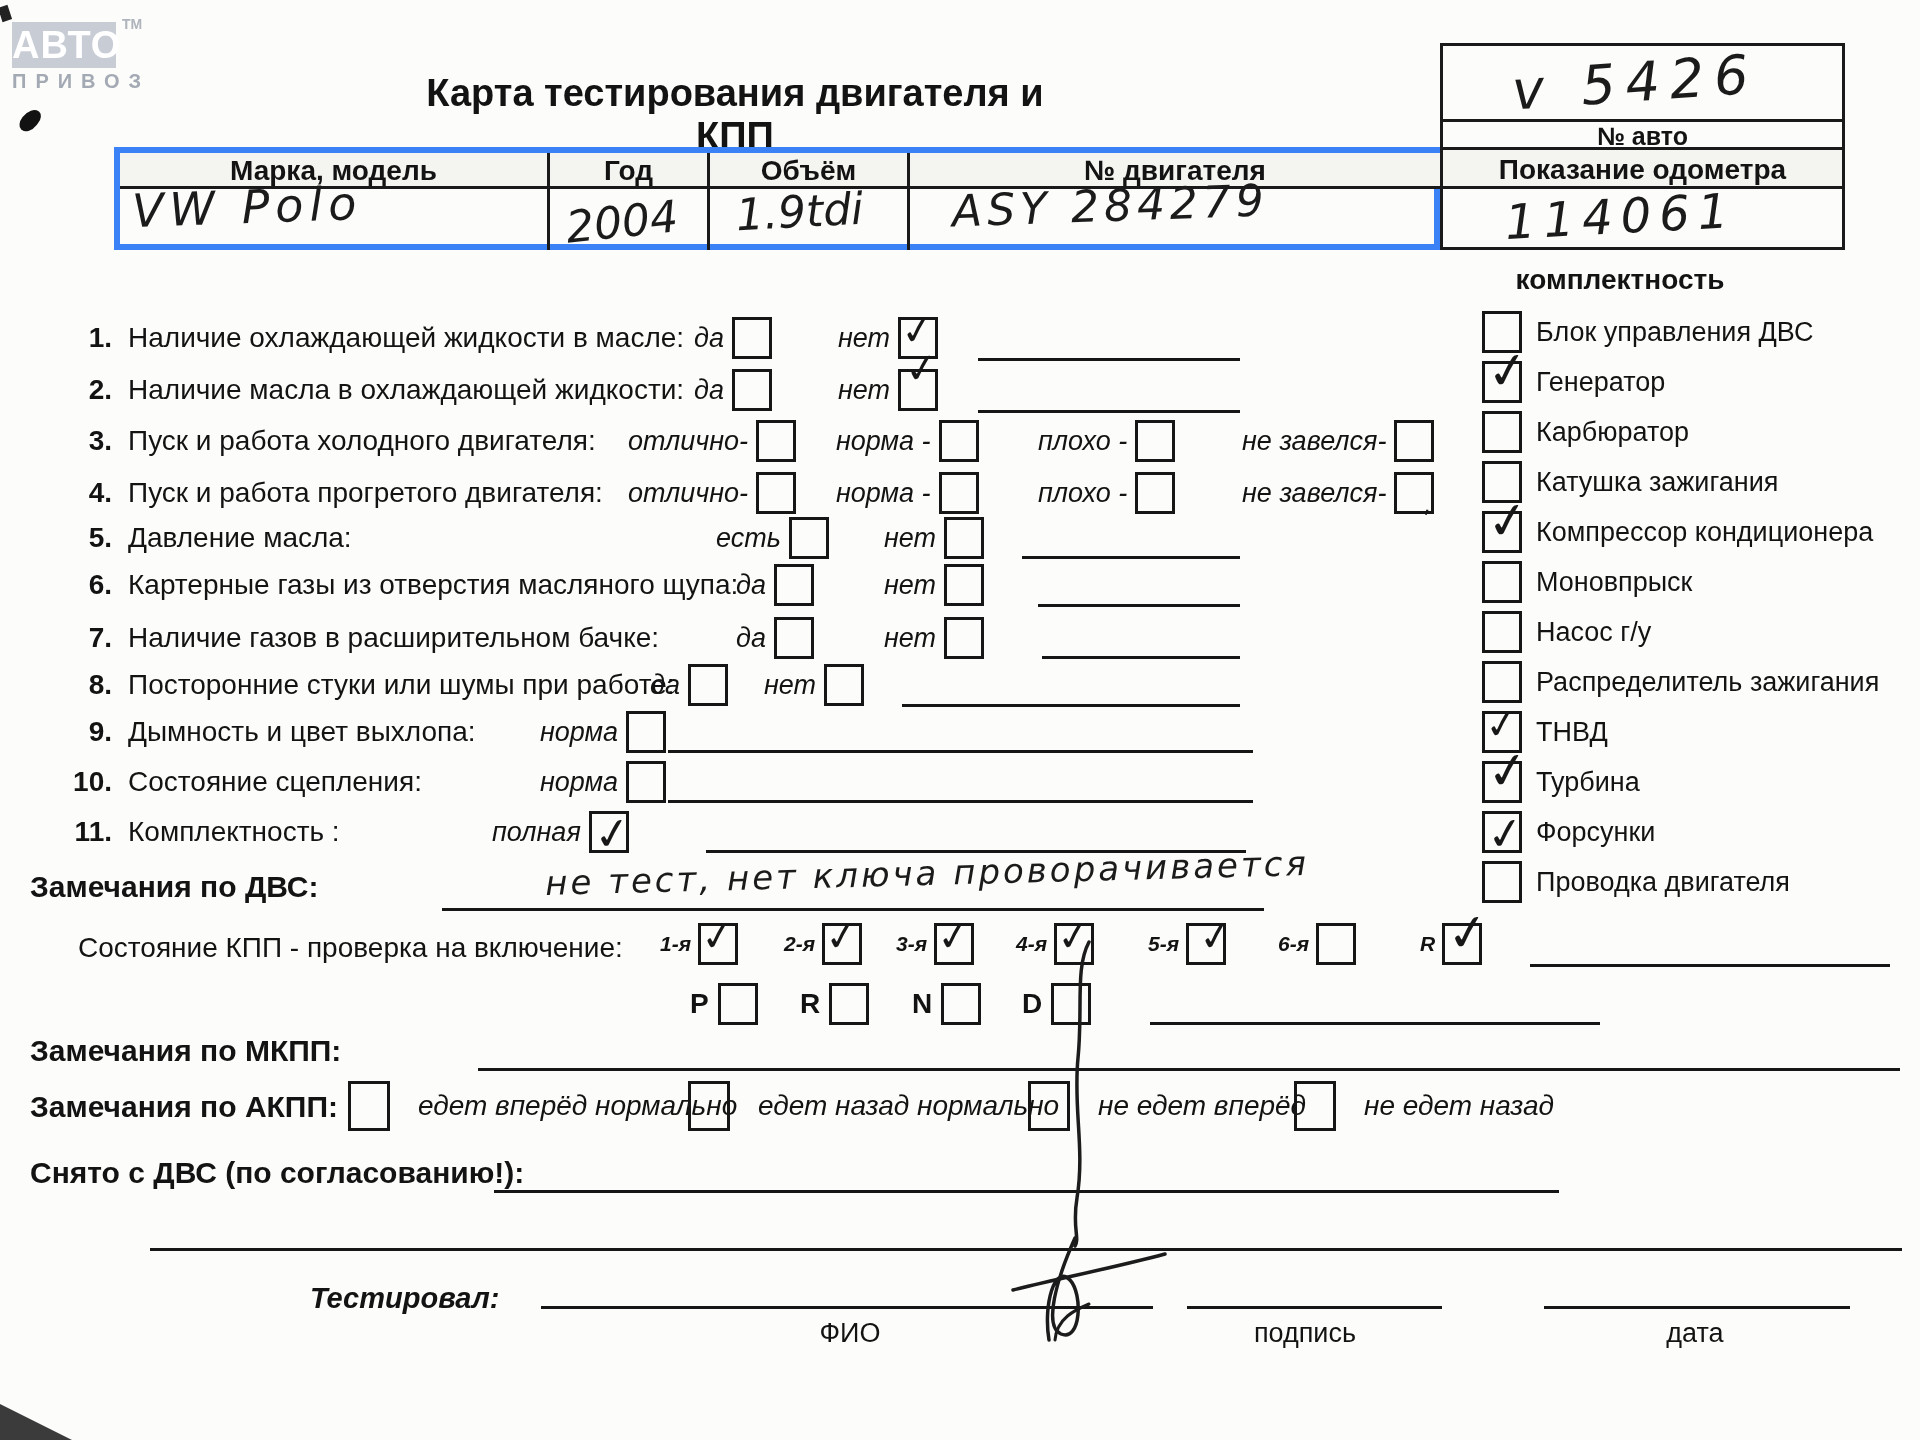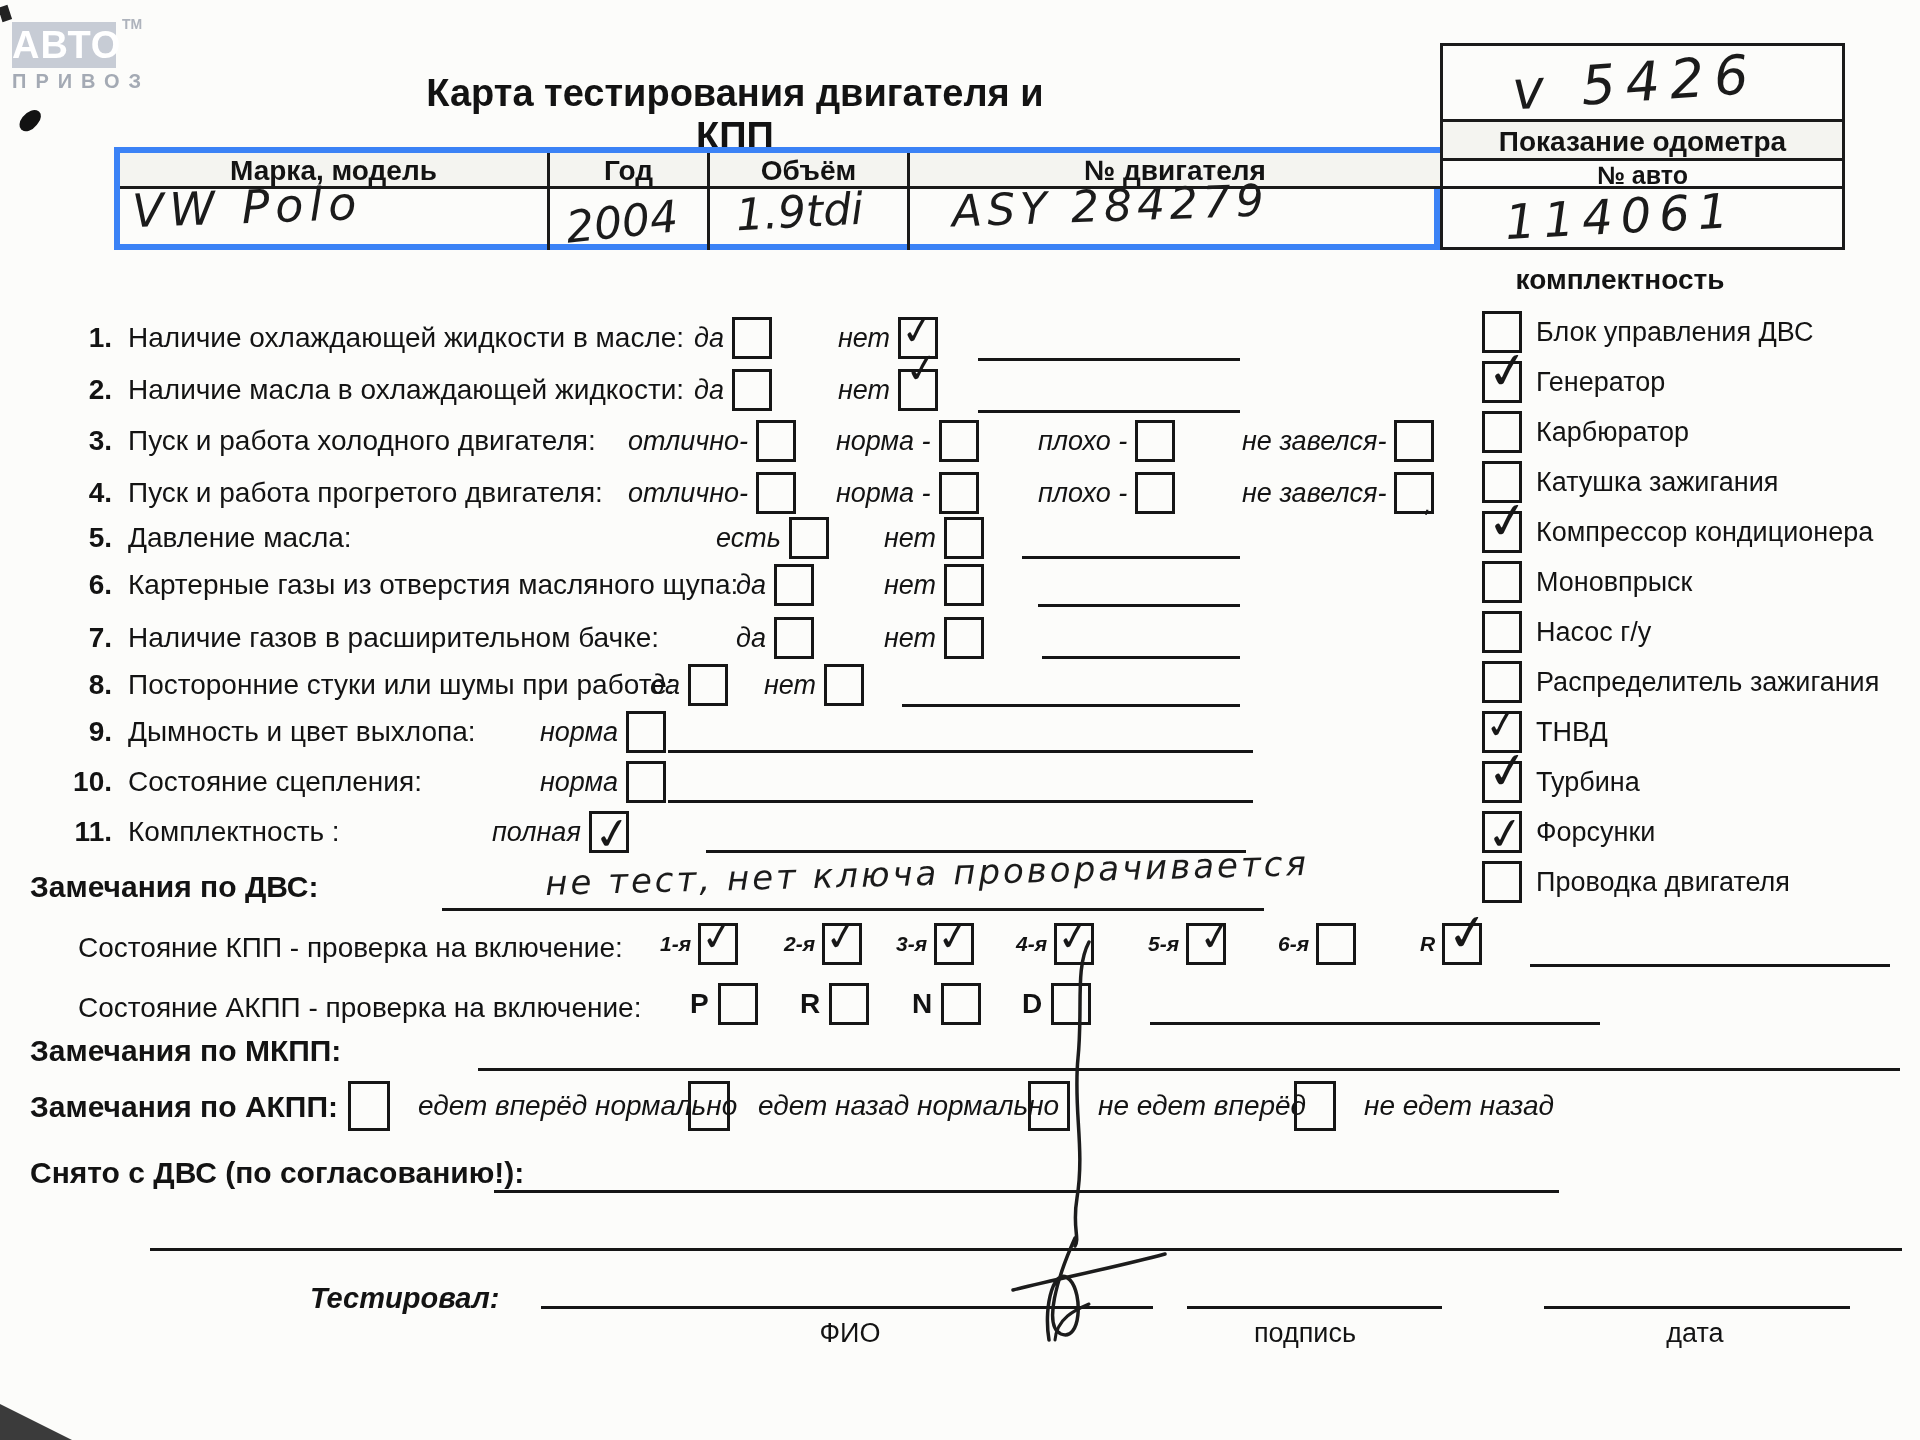--- a/index.html
+++ b/index.html
@@ -77,22 +77,22 @@
   <span class="logo-tm">ТМ</span>
   <div class="logo-sub">ПРИВОЗ</div>
   <span class="blob"></span>
   <span class="corner-mark"></span>
   <span class="corner-bl"></span>
 
   <div class="title">Карта тестирования двигателя  и КПП</div>
 
   <div class="idbox">
     <div class="cell id-hw"></div>
+    <div class="cell id-lbl">№ авто</div>
     <div class="cell id-odolbl">Показание одометра</div>
-    <div class="cell id-lbl">№ авто</div>
     <div class="cell id-odoval"></div>
   </div>
   <span class="hw" style="left:1512px;top:56px;font-size:54px;letter-spacing:10px;transform:rotate(-4deg);">v 5426</span>
   <span class="hw" style="left:1505px;top:192px;font-size:48px;letter-spacing:8px;transform:rotate(-3deg);">114061</span>
 
   <div class="vtable">
     <div class="hc">Марка, модель</div>
     <div class="hc">Год</div>
     <div class="hc">Объём</div>
     <div class="hc last">№ двигателя</div>
@@ -370,21 +370,20 @@
       <span class="box"></span>
     </span>
   <span class="gear" style="left:1420px">
       <span class="glbl">R</span>
       <span class="box">
         <span class="mk mk-big">✓</span>
       </span>
     </span>
   <div class="aline" style="left:1530px;top:964px;width:360px"></div>
 
-  <span class="kl" style="left:78px;top:992px"><b>Состояние АКПП</b><span> - проверка на включение:</span></span>
   <span class="pgear" style="left:690px">
       <span class="plbl">P</span>
       <span class="box"></span>
     </span>
   <span class="pgear" style="left:800px">
       <span class="plbl">R</span>
       <span class="box"></span>
     </span>
   <span class="pgear" style="left:912px">
       <span class="plbl">N</span>

